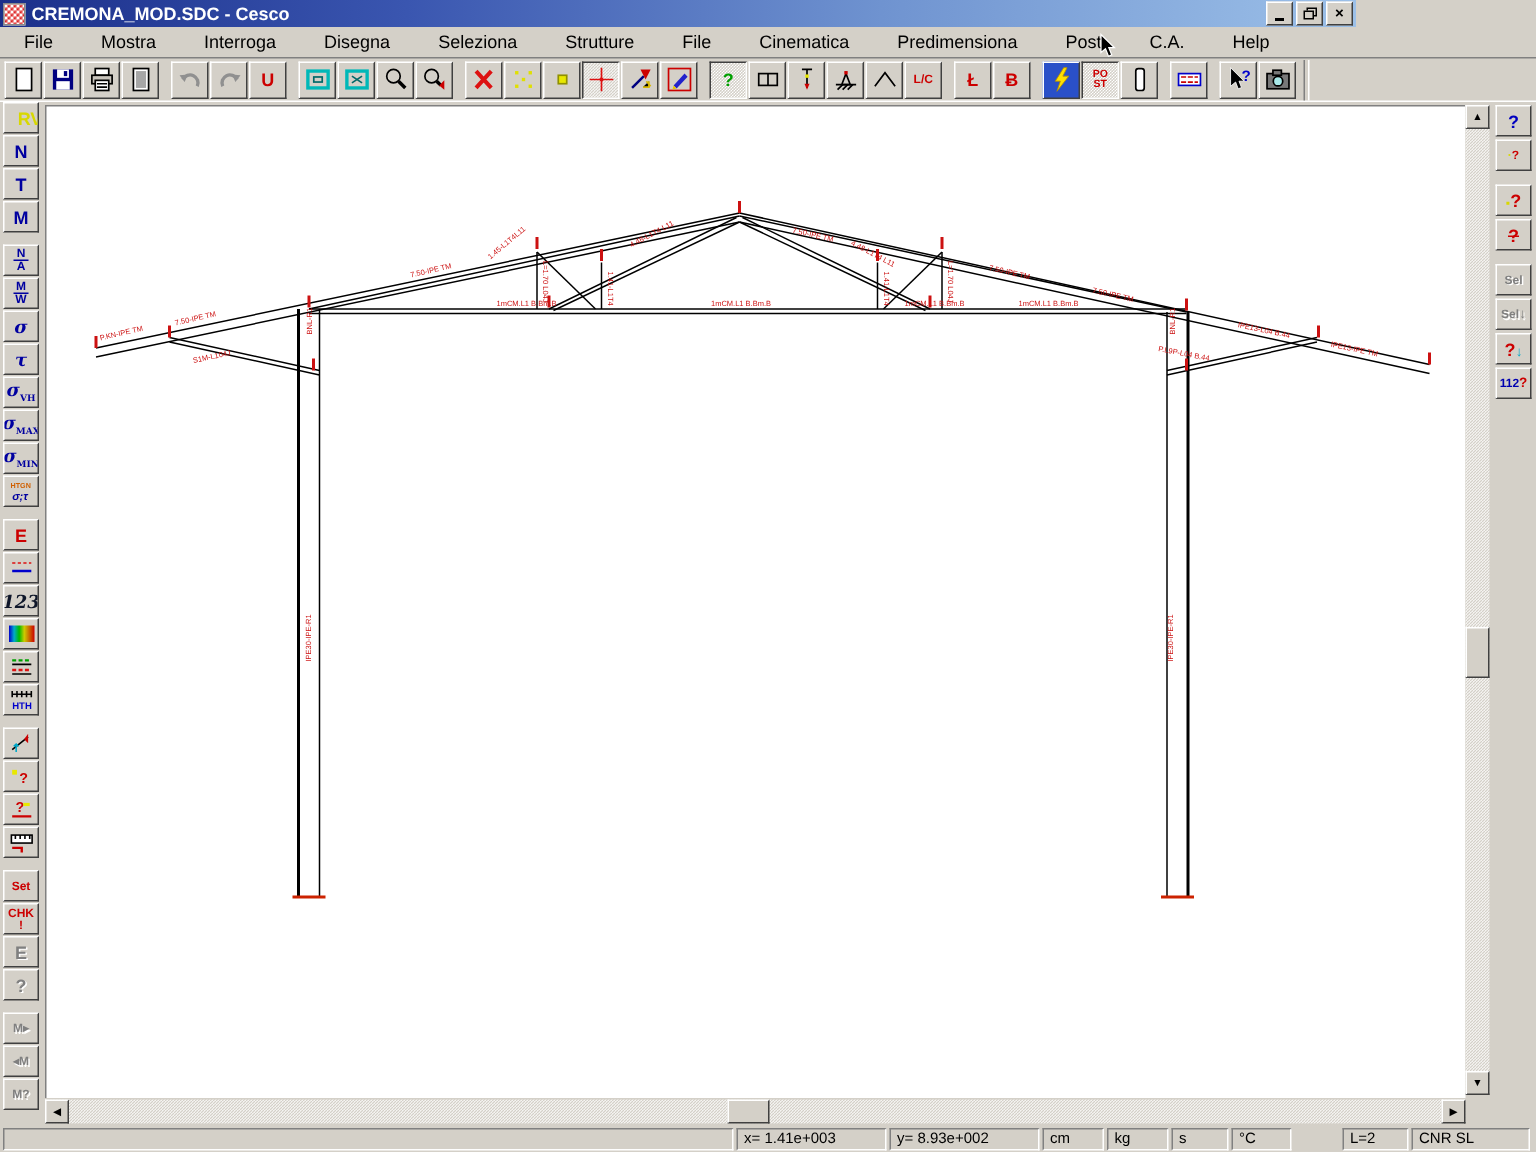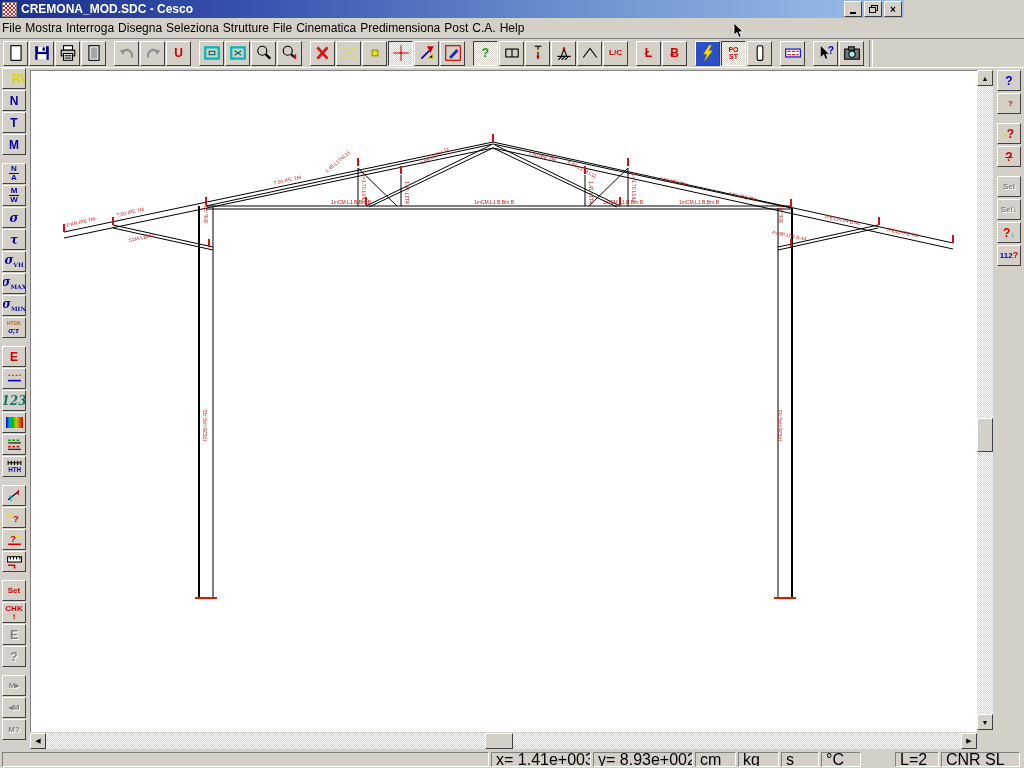--- a/index.html
+++ b/index.html
@@ -18,21 +18,21 @@
     border-top:1px solid #fff;border-left:1px solid #fff;border-right:1px solid #404040;border-bottom:1px solid #404040;
     display:flex;align-items:center;justify-content:center;font-size:10px;font-weight:bold;}
   .gl-min{width:6px;height:7px;border-bottom:2px solid #000;}
   .gl-res{position:relative;width:9px;height:8px;}
   .gl-res i{position:absolute;border:1px solid #000;background:#d4d0c8;display:block;}
   .gl-res i:first-child{width:5px;height:4px;right:0;top:0;}
   .gl-res i:last-child{width:5px;height:4px;left:0;bottom:0;}
   
   #menubar{left:0;top:18px;width:1024px;height:20px;display:flex;align-items:center;
     border-bottom:1px solid #808080;font-size:12px;color:#000;}
-  .menu-item{padding:2px 2px;}
+  .menu-item{padding:2px 16px;}
   
   #toolbar{left:0;top:39px;width:1024px;height:29px;display:flex;align-items:center;
     border-bottom:1px solid #fff;padding-left:3px;box-sizing:border-box;}
   .tb-btn{width:25px;height:25px;flex:0 0 25px;background:#d4d0c8;box-sizing:border-box;
     border-top:1px solid #fff;border-left:1px solid #fff;border-right:1px solid #404040;border-bottom:1px solid #404040;
     display:flex;align-items:center;justify-content:center;margin-right:1px;overflow:hidden;}
   .checker{background-image:linear-gradient(45deg,#fff 25%,transparent 25%,transparent 75%,#fff 75%),
     linear-gradient(45deg,#fff 25%,transparent 25%,transparent 75%,#fff 75%);
     background-size:2px 2px;background-position:0 0,1px 1px;}
   .pressed{border-top:1px solid #404040;border-left:1px solid #404040;border-right:1px solid #fff;border-bottom:1px solid #fff;}
@@ -72,21 +72,21 @@
   .sc-thumb{background:#d4d0c8;box-sizing:border-box;position:absolute;
     border-top:1px solid #fff;border-left:1px solid #fff;border-right:1px solid #404040;border-bottom:1px solid #404040;}
   #vscroll{left:977px;top:70px;width:16px;height:660px;}
   #hscroll{left:30px;top:733px;width:947px;height:16px;}
   .track{position:absolute;background-color:#d4d0c8;
     background-image:linear-gradient(45deg,#fff 25%,transparent 25%,transparent 75%,#fff 75%),
     linear-gradient(45deg,#fff 25%,transparent 25%,transparent 75%,#fff 75%);
     background-size:2px 2px;background-position:0 0,1px 1px;}
   
   #statusbar{left:0;top:750px;width:1024px;height:18px;display:flex;align-items:stretch;
-    padding:2px 2px 1px 2px;box-sizing:border-box;font-size:16px;}
+    padding:2px 2px 1px 2px;box-sizing:border-box;font-size:10px;}
   .panel{border:1px solid;border-color:#808080 #fff #fff #808080;margin-right:2px;
     display:flex;align-items:center;padding:0 4px;white-space:nowrap;overflow:hidden;}
   
   #cursor{left:733px;top:22px;width:12px;height:18px;}
 </style>
 </head>
 <body>
 
 <div id="titlebar" class="abs">
   <div id="appicon"></div>
@@ -425,21 +425,21 @@
     </div>
     <div class="sb-btn">
       <span class="ticon">
         <svg width="17" height="17" viewBox="0 0 16 16">
           <line x1="2" y1="5" x2="14" y2="5" stroke="#dd1111" stroke-dasharray="2 1.5"></line>
           <line x1="2" y1="10" x2="14" y2="10" stroke="#0000cc" stroke-width="1.5"></line>
         </svg>
       </span>
     </div>
     <div class="sb-btn pressed checker">
-      <span class="glyph ital" style="color: #0f766e;">123</span>
+      <span class="glyph ital" style="color: #0f172a;">123</span>
     </div>
     <div class="sb-btn pressed checker">
       <span class="ticon">
         <span class="rainbow"></span>
       </span>
     </div>
     <div class="sb-btn">
       <span class="ticon">
         <svg width="17" height="17" viewBox="0 0 16 16">
           <line x1="2" y1="4" x2="14" y2="4" stroke="#00a000" stroke-dasharray="2.5 1.5" stroke-width="1.5"></line>

